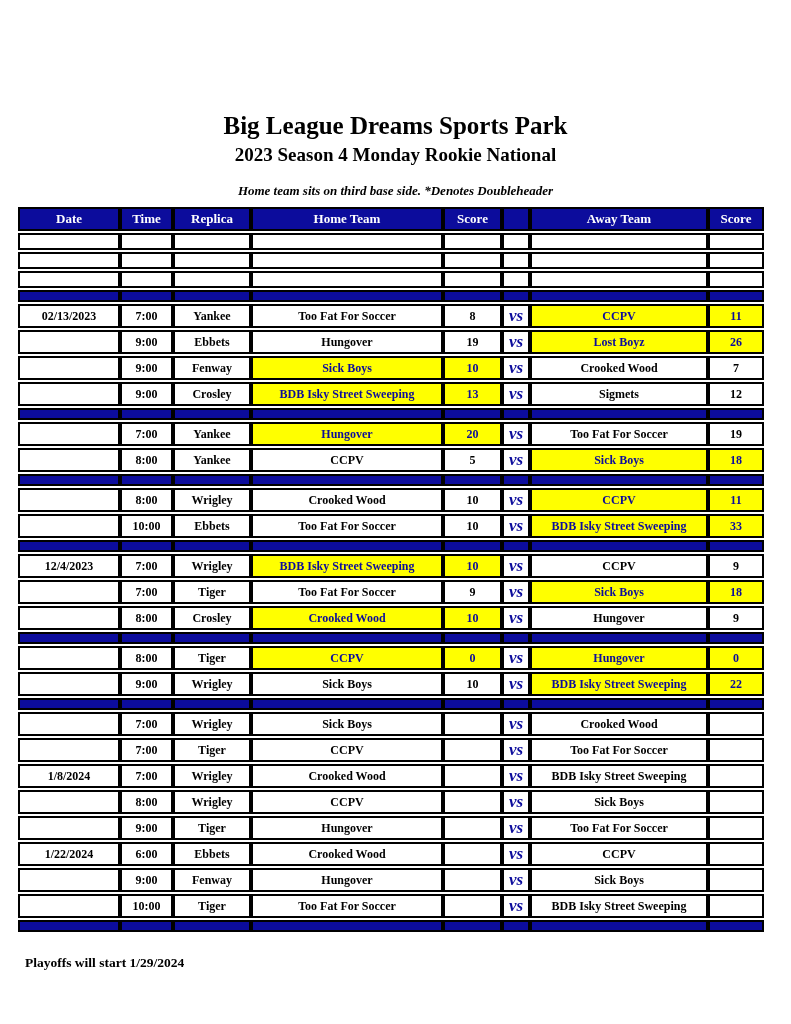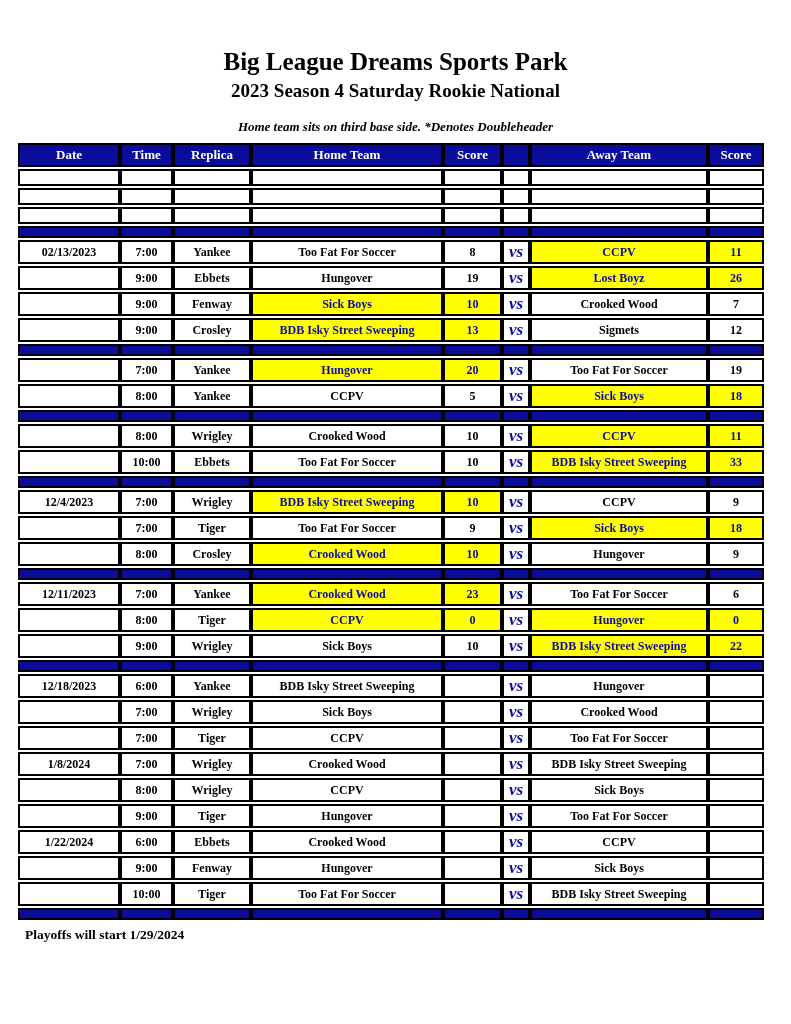--- a/index.html
+++ b/index.html
@@ -1,21 +1,21 @@
 <!DOCTYPE html>
 <html style="--navy: #0c0c9c; --yellow: #ffff00;"><head>
 <meta charset="utf-8">
 <style>
   html,body{margin:0;padding:0;}
   body{
     width:791px;height:1024px;background:#ffffff;
     font-family:"Liberation Serif","DejaVu Serif",serif;
     position:relative;overflow:hidden;
   }
-  .header-block{padding-top:48px;text-align:center;}
+  .header-block{padding-top:112px;text-align:center;}
   .page-title{font-size:25px;font-weight:bold;color:#000;line-height:1.15;}
   .page-subtitle{font-size:19px;font-weight:bold;color:#000;line-height:1.3;margin-top:2px;}
   .page-note{font-size:13px;font-weight:bold;font-style:italic;color:#000;margin-top:16px;}
 
   table.sched{
     border-collapse:separate;border-spacing:0 2px;
     table-layout:fixed;width:746px;
     margin:6px 0 0 18px;
   }
   td,th{
@@ -34,30 +34,30 @@
   }
   tr.sep-row td{background:var(--navy);height:12px;}
   tr.notice-row td{
     background:var(--navy);color:var(--yellow);
     font-size:13px;height:17px;letter-spacing:.3px;
   }
   td.c-vs{font-style:italic;color:var(--navy);font-size:17px;padding:0;}
   td.hl{background:var(--yellow);color:var(--navy);}
   td.empty-cell{height:17px;}
   .playoffs-note{
-    margin:5px 0 0 25px;
+    margin:21px 0 0 25px;
     font-size:13.5px;font-weight:bold;color:#000;
   }
 </style>
 </head>
 <body>
 
 <div class="header-block">
   <div class="page-title">Big League Dreams Sports Park</div>
-  <div class="page-subtitle">2023 Season 4 Saturday Rookie National</div>
+  <div class="page-subtitle">2023 Season 4 Monday Rookie National</div>
   <div class="page-note">Home team sits on third base side.  *Denotes Doubleheader</div>
 </div>
 
 <table class="sched">
   <colgroup>
     <col style="width:102px">
       <col style="width:53px">
       <col style="width:78px">
     <col style="width:192px">
       <col style="width:59px">
@@ -262,30 +262,20 @@
         <td></td>
         <td></td>
         <td></td>
         <td></td>
         <td></td>
         <td></td>
         <td></td>
         <td></td>
       </tr>
       <tr class="game-row">
-        <td class="c-date">12/11/2023</td>
-        <td class="c-time">7:00</td>
-        <td class="c-replica">Yankee</td>
-        <td class="c-team hl">Crooked Wood</td>
-        <td class="c-score hl">23</td>
-        <td class="c-vs">vs</td>
-        <td class="c-team">Too Fat For Soccer</td>
-        <td class="c-score">6</td>
-      </tr>
-      <tr class="game-row">
         <td class="c-date"></td>
         <td class="c-time">8:00</td>
         <td class="c-replica">Tiger</td>
         <td class="c-team hl">CCPV</td>
         <td class="c-score hl">0</td>
         <td class="c-vs">vs</td>
         <td class="c-team hl">Hungover</td>
         <td class="c-score hl">0</td>
       </tr>
       <tr class="game-row">
@@ -300,30 +290,20 @@
       </tr>
       <tr class="sep-row">
         <td></td>
         <td></td>
         <td></td>
         <td></td>
         <td></td>
         <td></td>
         <td></td>
         <td></td>
-      </tr>
-      <tr class="game-row">
-        <td class="c-date">12/18/2023</td>
-        <td class="c-time">6:00</td>
-        <td class="c-replica">Yankee</td>
-        <td class="c-team">BDB Isky Street Sweeping</td>
-        <td class="c-score"></td>
-        <td class="c-vs">vs</td>
-        <td class="c-team">Hungover</td>
-        <td class="c-score"></td>
       </tr>
       <tr class="game-row">
         <td class="c-date"></td>
         <td class="c-time">7:00</td>
         <td class="c-replica">Wrigley</td>
         <td class="c-team">Sick Boys</td>
         <td class="c-score"></td>
         <td class="c-vs">vs</td>
         <td class="c-team">Crooked Wood</td>
         <td class="c-score"></td>

